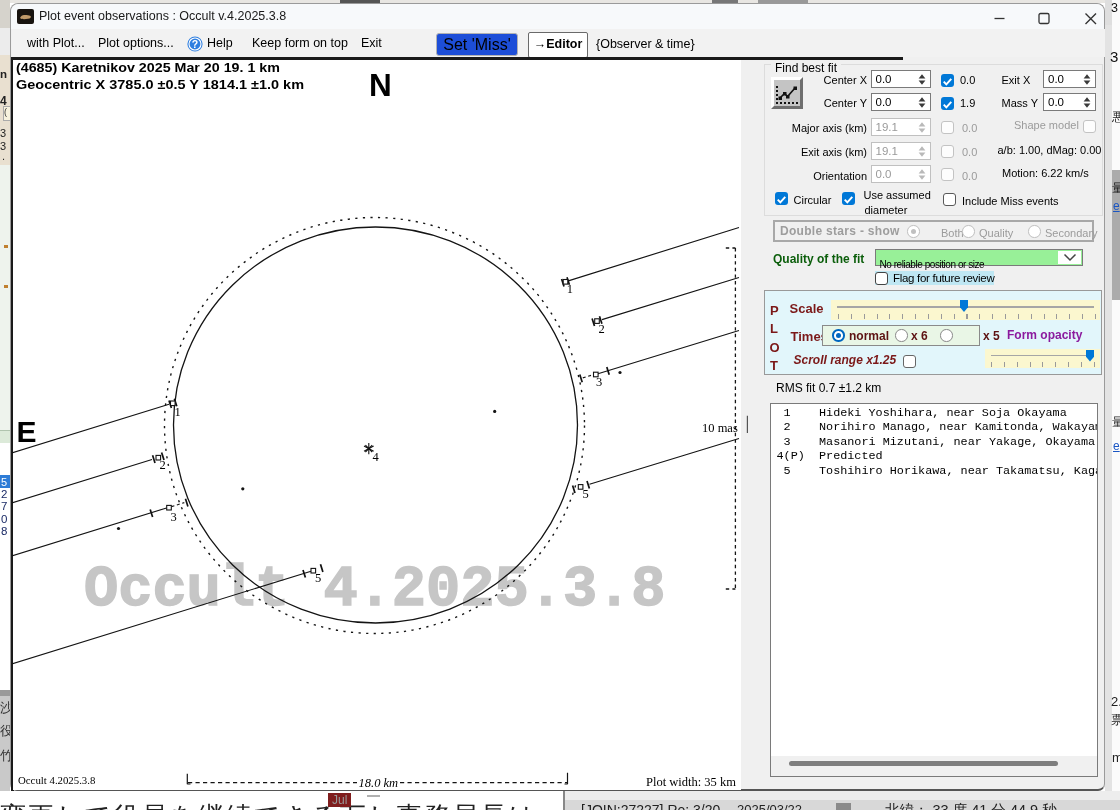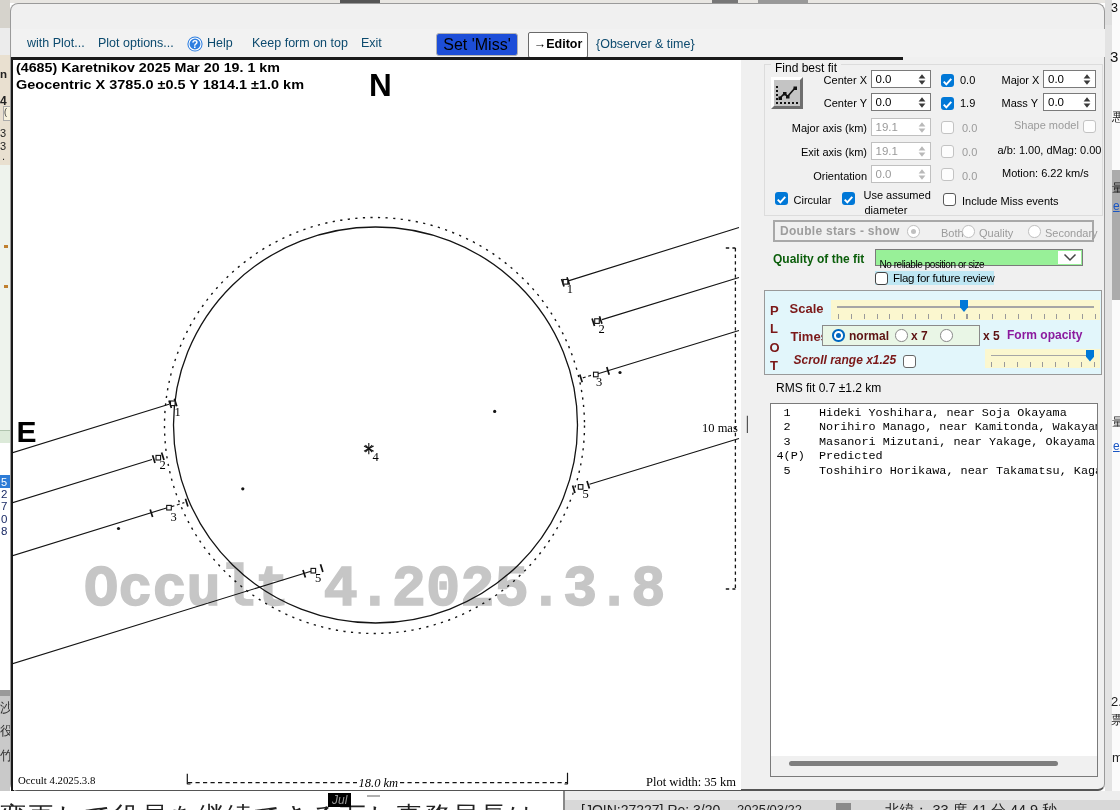--- a/index.html
+++ b/index.html
@@ -1,21 +1,21 @@
 <!DOCTYPE html>
 <html><head>
 <meta charset="utf-8">
 <style>
 html,body{margin:0;padding:0;}
 body{width:1120px;height:810px;overflow:hidden;position:relative;font-family:"Liberation Sans",sans-serif;background:#ffffff;}
 .abs{position:absolute;}
 #win{left:10px;top:3px;width:1095px;height:788px;background:#f0f0f0;border:1px solid #9a9a9a;border-bottom:2px solid #555;border-radius:8px 8px 7px 7px;box-sizing:border-box;}
 #titlebar{left:0;top:0;width:100%;height:25px;background:#f7f9fb;border-radius:8px 8px 0 0;}
 #menubar{left:1px;top:25px;width:1093px;height:28px;background:#f2f2f2;}
-.mi{position:absolute;top:7px;font-size:12.5px;color:#0c4a6e;}
+.mi{position:absolute;top:7px;font-size:12.5px;color:#000000;}
 #plotwhite{left:2px;top:55.5px;width:728px;height:730px;background:#ffffff;}
 #topline{left:1px;top:53px;width:891px;height:2.5px;background:#1a1a1a;}
 .gb-border{border:1px solid #dcdcdc;}
 .tb{background:#fff;border:1px solid #7a7a7a;box-sizing:border-box;font-size:11.5px;color:#000;}
 .tb .v{position:absolute;left:4px;top:2px;}
 .tb.dis{border-color:#c0c0c0;}
 .tb.dis .v{color:#9a9a9a;}
 .spin{position:absolute;right:1px;top:1px;width:14px;height:14.5px;background:#fff;}
 .cb{position:absolute;width:13px;height:13px;box-sizing:border-box;border-radius:3px;}
 .cb.on{background:#0078d7;}
@@ -79,31 +79,44 @@
   <div class="abs" style="left:1113px;top:199px;font-size:12px;color:#1a56c4;text-decoration:underline;">e</div>
   <div class="abs" style="left:1112px;top:414px;font-size:12px;color:#222;">量</div>
   <div class="abs" style="left:1113px;top:439px;font-size:12px;color:#1a56c4;text-decoration:underline;">e</div>
   <div class="abs" style="left:1111px;top:694px;font-size:13px;color:#222;">2.</div>
   <div class="abs" style="left:1111px;top:711px;font-size:13px;color:#222;">票</div>
   <div class="abs" style="left:1112px;top:750px;font-size:13px;color:#222;">m</div>
 
   <div class="abs" style="left:0;top:791px;width:1120px;height:19px;background:#ffffff;"></div>
   <div class="abs" style="left:565px;top:791px;width:379px;height:19px;background:#f1f1f1;"></div>
   <div class="abs" style="left:0;top:799px;font-size:26px;color:#222;letter-spacing:2px;white-space:nowrap;">変更して役員を継続できる万し事務局長は.</div>
-  <div class="abs" style="left:328px;top:793px;font-size:12px;color:#9a9a9a;background:#000000;padding:0 4px;font-style:italic;">Jul</div>
+  <div class="abs" style="left:328px;top:793px;font-size:12px;color:#9a9a9a;background:#7f1d1d;padding:0 4px;">Jul</div>
   <div class="abs" style="left:367px;top:795px;width:13px;height:2px;background:#b0b0b0;"></div>
   <div class="abs" style="left:565px;top:791px;width:555px;height:9px;background:#ededed;"></div>
   <div class="abs" style="left:565px;top:800px;width:555px;height:10px;background:#d8d8d8;"></div>
   <div class="abs" style="left:563px;top:791px;width:1.5px;height:19px;background:#888;"></div>
   <div class="abs" style="left:836px;top:803px;width:15px;height:7px;background:#8a8a8a;"></div>
   <div class="abs" style="left:581px;top:801.5px;font-size:14px;color:#222;white-space:nowrap;">[JOIN:27227] Re: 3/20</div>
   <div class="abs" style="left:737px;top:802px;font-size:13px;color:#222;white-space:nowrap;">2025/03/22</div>
   <div class="abs" style="left:885px;top:801px;font-size:14.5px;color:#222;white-space:nowrap;">北緯： 33 度 41 分 44.9 秒</div>
 </div>
 <div id="win" class="abs">
+  <div id="titlebar" class="abs">
+    <div class="abs" style="left:6px;top:4.5px;width:17px;height:15px;background:#181410;border-radius:2px;">
+      <svg width="17" height="15">
+          <path d="M3 9 C4 6.5 6 5.5 8 6 C10 6.3 12 5.8 13.5 7 C14.5 8 13.5 9.5 11 9.8 C8 10.2 4.5 10.5 3 9 Z" fill="#c09a6a"></path>
+        </svg>
+    </div>
+    <div class="abs" style="left:28px;top:5px;font-size:12.5px;color:#191919;">Plot event observations : Occult v.4.2025.3.8</div>
+    <svg class="abs" style="left:978px;top:5px;" width="120" height="18">
+      <line x1="5.5" y1="9.5" x2="15.5" y2="9.5" stroke="#333" stroke-width="1.3"></line>
+      <rect x="50" y="4.5" width="10" height="10" fill="none" stroke="#333" stroke-width="1.3" rx="1.5"></rect>
+      <path d="M96.5 4.5 L107 15 M107 4.5 L96.5 15" stroke="#333" stroke-width="1.4" fill="none"></path>
+    </svg>
+  </div>
   <div id="menubar" class="abs">
     <div class="mi" style="left:15px;">with Plot...</div>
     <div class="mi" style="left:86px;">Plot options...</div>
     <svg class="abs" style="left:175px;top:6.5px" width="16" height="16">
         <circle cx="8" cy="8" r="7.6" fill="#2f7fe0"></circle>
         <circle cx="8" cy="8" r="6" fill="none" stroke="#fff" stroke-width="1.1"></circle>
         <text x="8" y="11.6" text-anchor="middle" font-size="10.5" font-weight="bold" fill="#fff" font-family="Liberation Sans">?</text>
       </svg>
     <div class="mi" style="left:195px;">Help</div>
     <div class="mi" style="left:240px;">Keep form on top</div>
@@ -148,21 +161,21 @@
         <span class="v">0.0</span>
       <div class="spin"><svg width="14" height="15">
             <path d="M7 2.2 L10.4 6.4 L3.6 6.4 Z" fill="#3a3a3a"></path>
             <path d="M7 12.8 L10.4 8.6 L3.6 8.6 Z" fill="#3a3a3a"></path>
           </svg></div>
       </div>
     <div class="cb on" style="left:929.5px;top:69.5px;"><svg width="13" height="13" viewBox="0 0 10 10">
           <path d="M2.1 5.1 L4.1 7.2 L7.9 3" stroke="#fff" fill="none" stroke-width="1.5"></path>
         </svg></div>
     <div class="lbl" style="left:949px;top:70.3px;">0.0</div>
-    <div class="lbl" style="left:990.5px;top:70.3px;">Major X</div>
+    <div class="lbl" style="left:990.5px;top:70.3px;">Exit X</div>
     <div class="tb abs" style="left:1032px;top:66px;width:53px;height:18px;">
         <span class="v">0.0</span>
       <div class="spin"><svg width="14" height="15">
             <path d="M7 2.2 L10.4 6.4 L3.6 6.4 Z" fill="#3a3a3a"></path>
             <path d="M7 12.8 L10.4 8.6 L3.6 8.6 Z" fill="#3a3a3a"></path>
           </svg></div>
       </div>
 
     <div class="lbl" style="left:790px;top:93.3px;width:66px;text-align:right;">Center Y</div>
     <div class="tb abs" style="left:859.5px;top:89px;width:60px;height:18px;">
@@ -263,21 +276,21 @@
     <div class="abs maroon" style="left:778.5px;top:296.5px;font-size:13px;">Scale</div>
     <div class="abs cream" style="left:820px;top:296px;width:269px;height:19.5px;"></div>
     <div class="abs" style="left:826px;top:302px;width:257px;height:1.5px;background:#a6a6a6;"></div>
     <div class="abs" style="left:949px;top:296px;width:8px;height:12px;background:#0078d7;clip-path:polygon(0 0,100% 0,100% 60%,50% 100%,0 60%);"></div>
     <div class="abs ticks" style="left:827px;top:310px;width:262px;"></div>
     <div class="abs maroon" style="left:779.5px;top:324.5px;font-size:13px;">Times</div>
     <div class="abs" style="left:811px;top:321px;width:158px;height:20.5px;background:#e9f6e6;border:1.5px solid #8a8a8a;box-sizing:border-box;"></div>
     <div class="radio bluedot" style="left:821px;top:325px;"></div>
     <div class="abs" style="left:838px;top:325px;font-size:12px;font-weight:bold;color:#5d1212;">normal</div>
     <div class="radio" style="left:884px;top:325px;"></div>
-    <div class="abs" style="left:900px;top:325px;font-size:12px;font-weight:bold;color:#5d1212;">x 7</div>
+    <div class="abs" style="left:900px;top:325px;font-size:12px;font-weight:bold;color:#5d1212;">x 6</div>
     <div class="radio" style="left:929px;top:325px;"></div>
     <div class="abs" style="left:972px;top:325px;font-size:12px;font-weight:bold;color:#5d1212;">x 5</div>
     <div class="abs" style="left:996px;top:324px;font-size:12px;font-weight:bold;color:#8b1a9e;">Form opacity</div>
     <div class="abs maroon" style="left:782.5px;top:349px;font-size:12px;font-style:italic;">Scroll range x1.25</div>
     <div class="cb off" style="left:892px;top:351px;border-color:#666;"></div>
     <div class="abs cream" style="left:974px;top:345px;width:115px;height:18.5px;"></div>
     <div class="abs" style="left:980px;top:350.5px;width:103px;height:1.5px;background:#a6a6a6;"></div>
     <div class="abs" style="left:1075px;top:345.5px;width:8px;height:12px;background:#0078d7;clip-path:polygon(0 0,100% 0,100% 60%,50% 100%,0 60%);"></div>
     <div class="abs ticks" style="left:980px;top:358px;width:110px;"></div>
 

